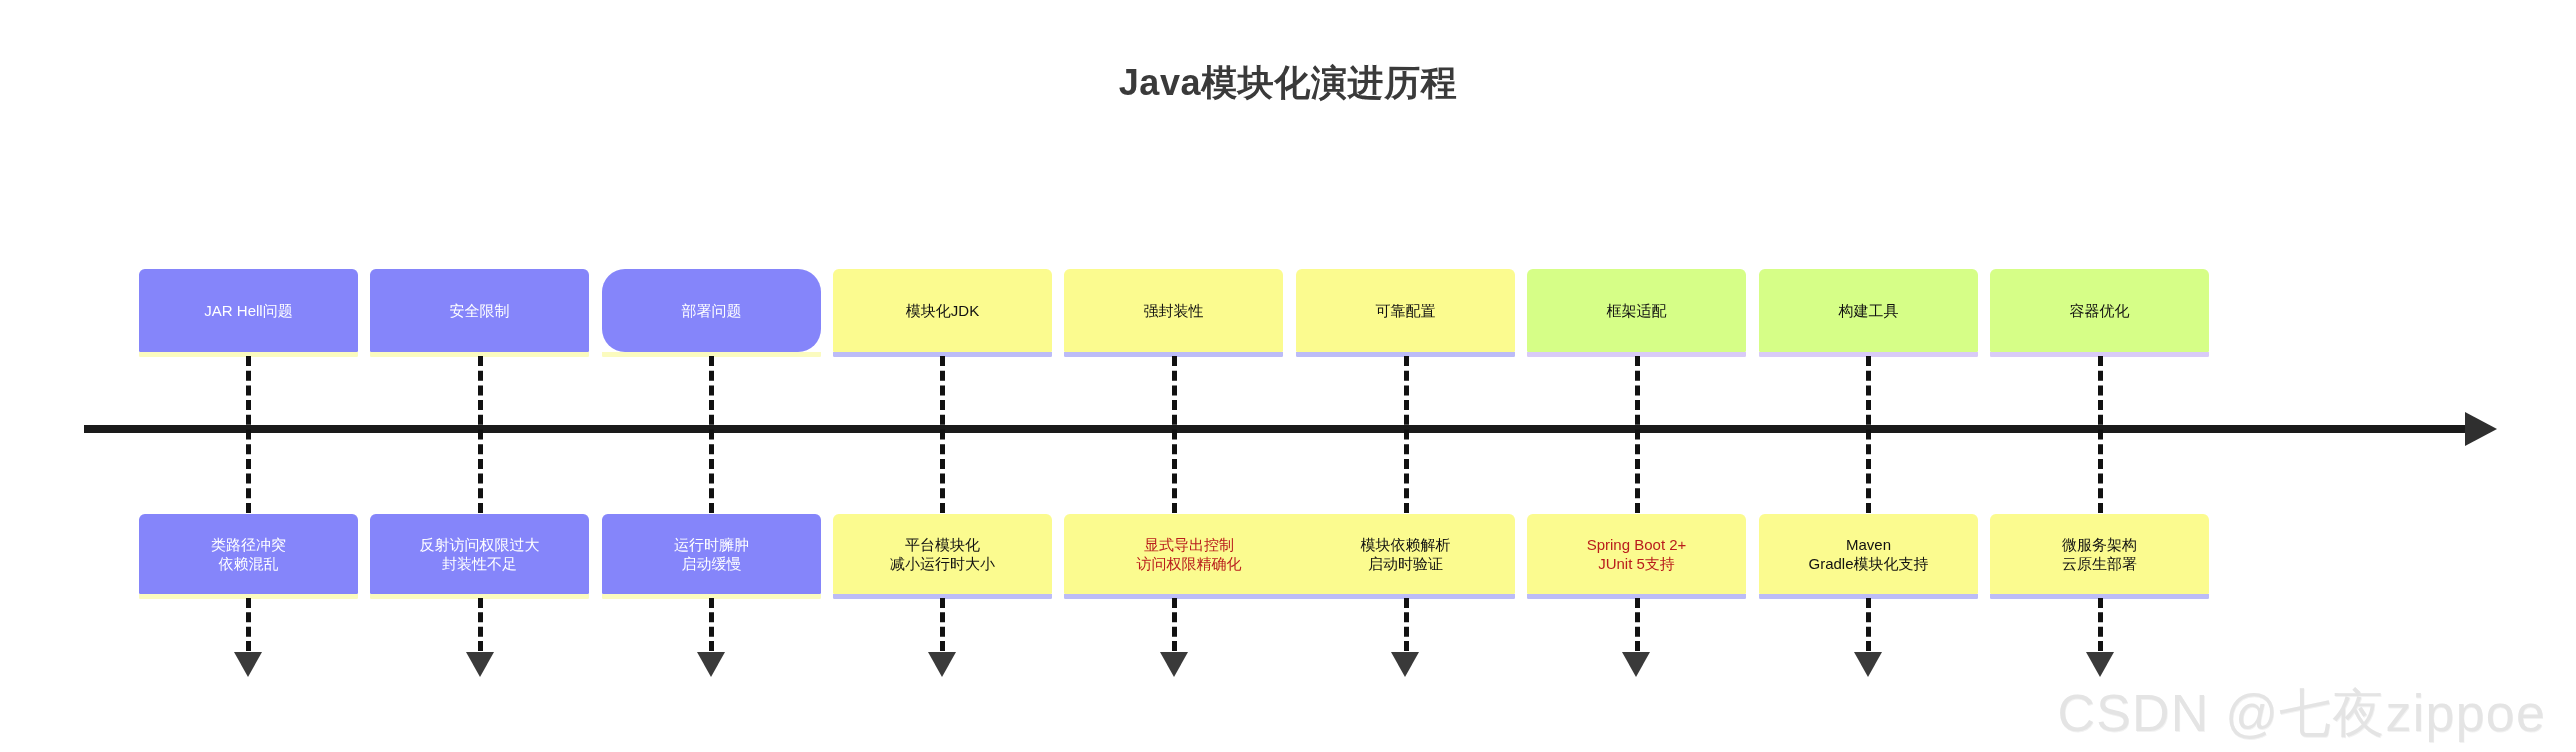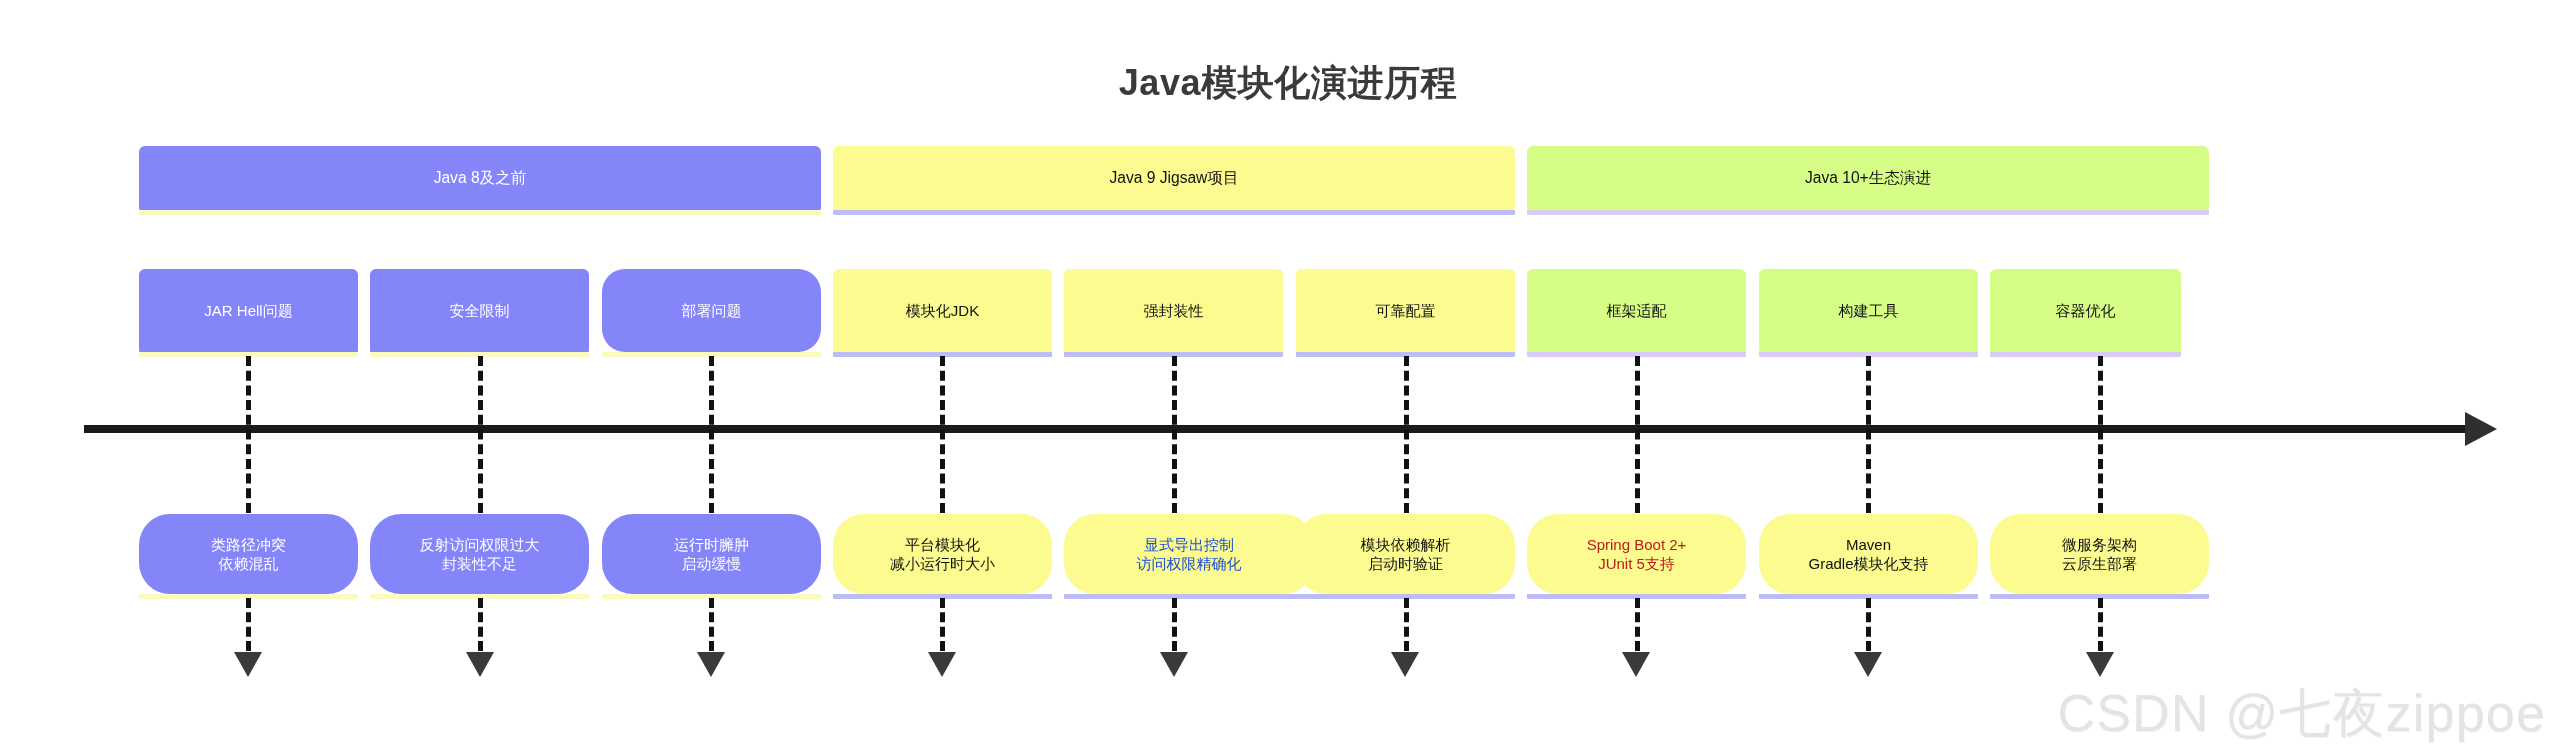--- a/index.html
+++ b/index.html
@@ -104,21 +104,21 @@
   .card .card-underline {
     position: absolute;
     left: 0;
     bottom: -5.2px;
     width: 100%;
     height: 5.2px;
     border-radius: 0 0 1.2px 1.2px;
   }
 
   .row-topic .card { top: 0; height: 83px; }
-  .row-detail .card { top: 0; height: 80px; border-radius: 31px; }
+  .row-detail .card { top: 0; height: 80px; }
 
   .row-topic {
     position: absolute;
     left: 0; top: 269px;
     width: 2576px; height: 92px;
   }
   .row-detail {
     position: absolute;
     left: 0; top: 514px;
     width: 2576px; height: 92px;
@@ -152,60 +152,46 @@
     user-select: none;
   }
 </style>
 </head>
 <body>
 
 <div id="stage">
 
   <div class="chart-title">Java模块化演进历程</div>
 
-  <div class="era-row">
-      <div class="era-bar" style="left: 139px; width: 682px; background: rgb(133, 133, 250); color: rgb(255, 255, 255);">
-        <span>Java 8及之前</span>
-        <span class="era-underline" style="background: rgb(251, 251, 191);"></span>
-      </div>
-      <div class="era-bar" style="left: 833px; width: 682px; background: rgb(251, 251, 143); color: rgb(17, 17, 17);">
-        <span>Java 9 Jigsaw项目</span>
-        <span class="era-underline" style="background: rgb(188, 188, 247);"></span>
-      </div>
-      <div class="era-bar" style="left: 1527px; width: 682px; background: rgb(214, 254, 135); color: rgb(17, 17, 17);">
-        <span>Java 10+生态演进</span>
-        <span class="era-underline" style="background: rgb(217, 203, 247);"></span>
-      </div>
-    </div>
 
   <div class="row-topic">
       <div class="card" style="left: 139px; width: 219px; background: rgb(133, 133, 250); color: rgb(255, 255, 255);"><span>JAR Hell问题</span><span class="card-underline" style="background: rgb(251, 251, 191);"></span></div>
       <div class="card" style="left: 370px; width: 219px; background: rgb(133, 133, 250); color: rgb(255, 255, 255);"><span>安全限制</span><span class="card-underline" style="background: rgb(251, 251, 191);"></span></div>
       <div class="card" style="left: 602px; width: 219px; background: rgb(133, 133, 250); color: rgb(255, 255, 255); border-radius: 23px;"><span>部署问题</span><span class="card-underline" style="background: rgb(251, 251, 191);"></span></div>
       <div class="card" style="left: 833px; width: 219px; background: rgb(251, 251, 143); color: rgb(17, 17, 17);"><span>模块化JDK</span><span class="card-underline" style="background: rgb(188, 188, 247);"></span></div>
       <div class="card" style="left: 1064px; width: 219px; background: rgb(251, 251, 143); color: rgb(17, 17, 17);"><span>强封装性</span><span class="card-underline" style="background: rgb(188, 188, 247);"></span></div>
       <div class="card" style="left: 1296px; width: 219px; background: rgb(251, 251, 143); color: rgb(17, 17, 17);"><span>可靠配置</span><span class="card-underline" style="background: rgb(188, 188, 247);"></span></div>
       <div class="card" style="left: 1527px; width: 219px; background: rgb(214, 254, 135); color: rgb(17, 17, 17);"><span>框架适配</span><span class="card-underline" style="background: rgb(217, 203, 247);"></span></div>
       <div class="card" style="left: 1759px; width: 219px; background: rgb(214, 254, 135); color: rgb(17, 17, 17);"><span>构建工具</span><span class="card-underline" style="background: rgb(217, 203, 247);"></span></div>
-      <div class="card" style="left: 1990px; width: 191px; background: rgb(214, 254, 135); color: rgb(17, 17, 17);"><span>容器优化</span><span class="card-underline" style="background: rgb(217, 203, 247);"></span></div>
+      <div class="card" style="left: 1990px; width: 219px; background: rgb(214, 254, 135); color: rgb(17, 17, 17);"><span>容器优化</span><span class="card-underline" style="background: rgb(217, 203, 247);"></span></div>
     </div>
 
   <div class="axis-line"></div>
   <div class="axis-arrow"></div>
 
   <div class="row-detail">
       <div class="card" style="left: 139px; width: 219px; background: rgb(133, 133, 250); color: rgb(255, 255, 255);"><span>类路径冲突
 依赖混乱</span><span class="card-underline" style="background: rgb(251, 251, 191);"></span></div>
       <div class="card" style="left: 370px; width: 219px; background: rgb(133, 133, 250); color: rgb(255, 255, 255);"><span>反射访问权限过大
 封装性不足</span><span class="card-underline" style="background: rgb(251, 251, 191);"></span></div>
       <div class="card" style="left: 602px; width: 219px; background: rgb(133, 133, 250); color: rgb(255, 255, 255);"><span>运行时臃肿
 启动缓慢</span><span class="card-underline" style="background: rgb(251, 251, 191);"></span></div>
       <div class="card" style="left: 833px; width: 219px; background: rgb(251, 251, 143); color: rgb(17, 17, 17);"><span>平台模块化
 减小运行时大小</span><span class="card-underline" style="background: rgb(188, 188, 247);"></span></div>
-      <div class="card" style="left: 1064px; width: 250px; background: rgb(251, 251, 143); color: #1d4ed8;"><span>显式导出控制
+      <div class="card" style="left: 1064px; width: 250px; background: rgb(251, 251, 143); color: #b91c1c;"><span>显式导出控制
 访问权限精确化</span><span class="card-underline" style="background: rgb(188, 188, 247);"></span></div>
       <div class="card" style="left: 1296px; width: 219px; background: rgb(251, 251, 143); color: rgb(17, 17, 17);"><span>模块依赖解析
 启动时验证</span><span class="card-underline" style="background: rgb(188, 188, 247);"></span></div>
       <div class="card" style="left: 1527px; width: 219px; background: rgb(251, 251, 143); color: #b91c1c;"><span>Spring Boot 2+
 JUnit 5支持</span><span class="card-underline" style="background: rgb(188, 188, 247);"></span></div>
       <div class="card" style="left: 1759px; width: 219px; background: rgb(251, 251, 143); color: rgb(17, 17, 17);"><span>Maven
 Gradle模块化支持</span><span class="card-underline" style="background: rgb(188, 188, 247);"></span></div>
       <div class="card" style="left: 1990px; width: 219px; background: rgb(251, 251, 143); color: rgb(17, 17, 17);"><span>微服务架构
 云原生部署</span><span class="card-underline" style="background: rgb(188, 188, 247);"></span></div>
     </div>

